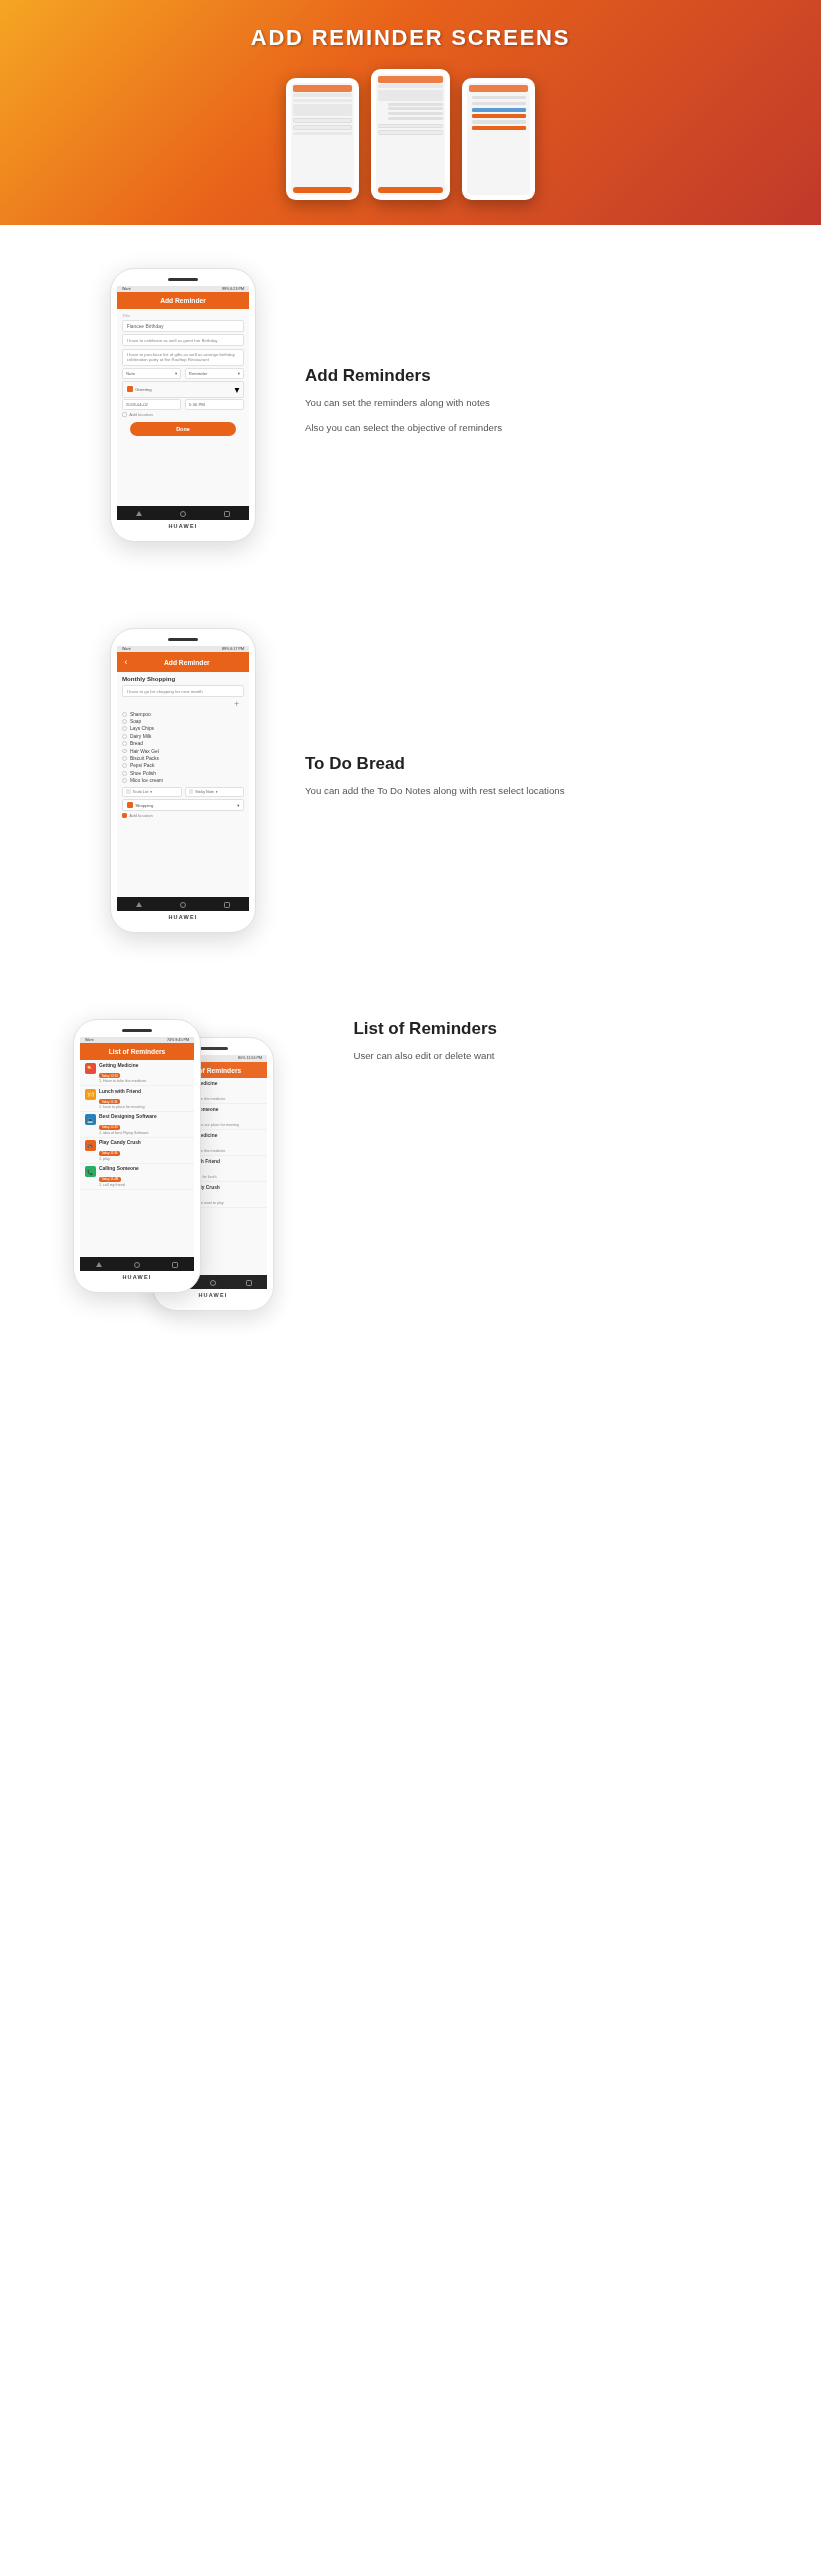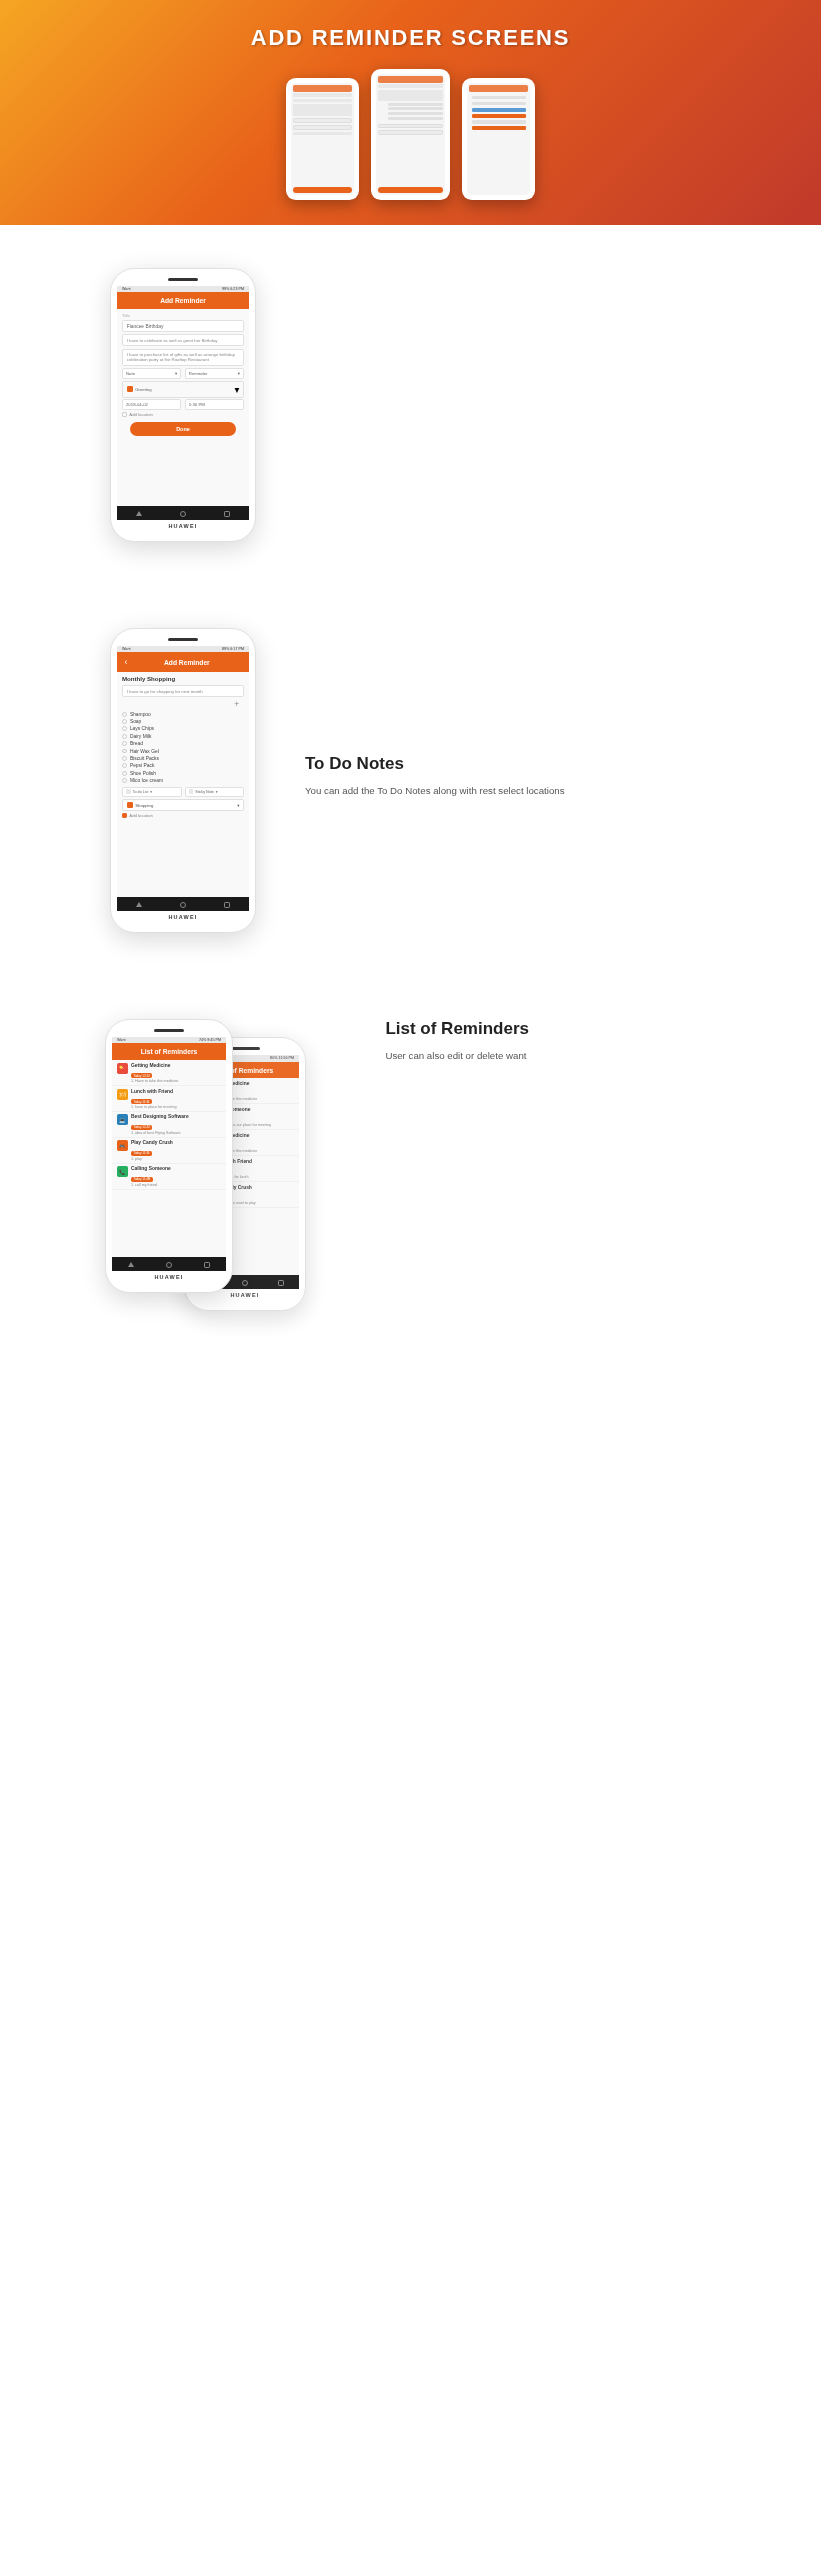--- a/index.html
+++ b/index.html
@@ -530,26 +530,31 @@
     </div>
 
     <div class="phone-home-bar">
       <div class="home-btn triangle"></div>
       <div class="home-btn"></div>
       <div class="home-btn square"></div>
     </div>
     <div class="phone-brand">HUAWEI</div>
   </div>
 
+  <div class="section-text">
+    <h2 class="section-title">Add Reminders</h2>
+    <p class="section-desc">You can set the reminders along with notes</p>
+    <p class="section-desc">Also you can select the objective of reminders</p>
+  </div>
 </div>
 
 <div class="section reverse" style="padding: 43px 110px;">
 
   <div class="section-text">
-    <h2 class="section-title">To Do Notes</h2>
+    <h2 class="section-title">To Do Bread</h2>
     <p class="section-desc">You can add the To Do Notes along with rest select locations</p>
   </div>
 
   <div class="phone-mockup" style="min-height:305px">
     <div class="phone-speaker"></div>
     <div style="background:#e8e8e8; padding:1.2px 4.9px; display:flex; justify-content:space-between; font-size:3.7px; color:#333;">
       <span>Want</span>
       <span>89% 6:17 PM</span>
     </div>
     <div class="app-header">
@@ -634,21 +639,21 @@
 
     <div class="phone-home-bar">
       <div class="home-btn triangle"></div>
       <div class="home-btn"></div>
       <div class="home-btn square"></div>
     </div>
     <div class="phone-brand">HUAWEI</div>
   </div>
 </div>
 
-<div class="section" style="padding: 43px 73px; align-items: flex-start; margin-left: 32px;">
+<div class="section" style="padding: 43px 73px; align-items: flex-start;">
 
   <div class="phones-container" style="width:207px; height:280px; position:relative; flex-shrink:0;">
 
     <div class="phone-mockup" style="width:128px; position:absolute; left:0; top:0; z-index:2;">
       <div class="phone-speaker"></div>
       <div style="background:#e8e8e8; padding:1.2px 4.9px; display:flex; justify-content:space-between; font-size:3.7px; color:#333;">
         <span>Want</span>
         <span>74% 9:45 PM</span>
       </div>
       <div class="app-header">

